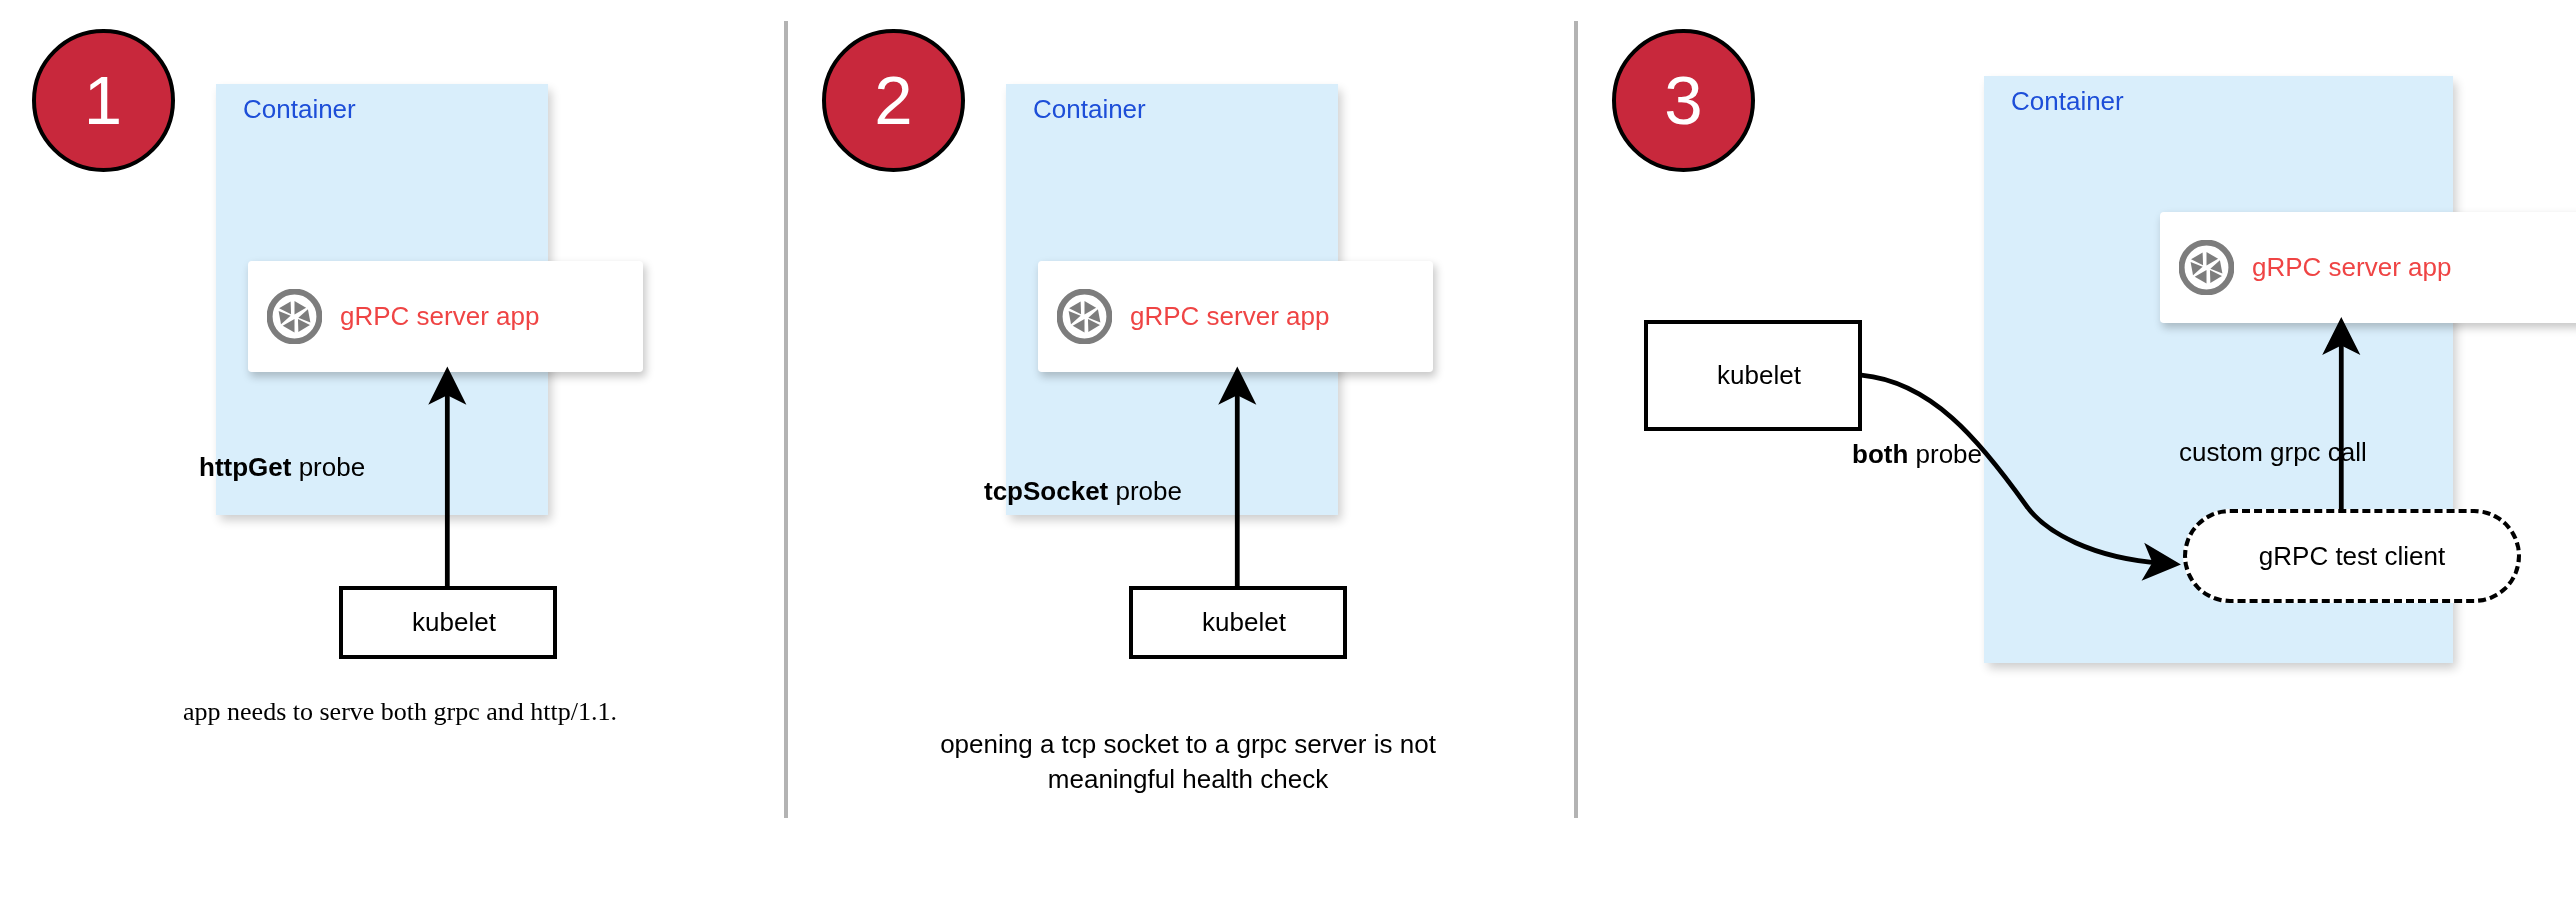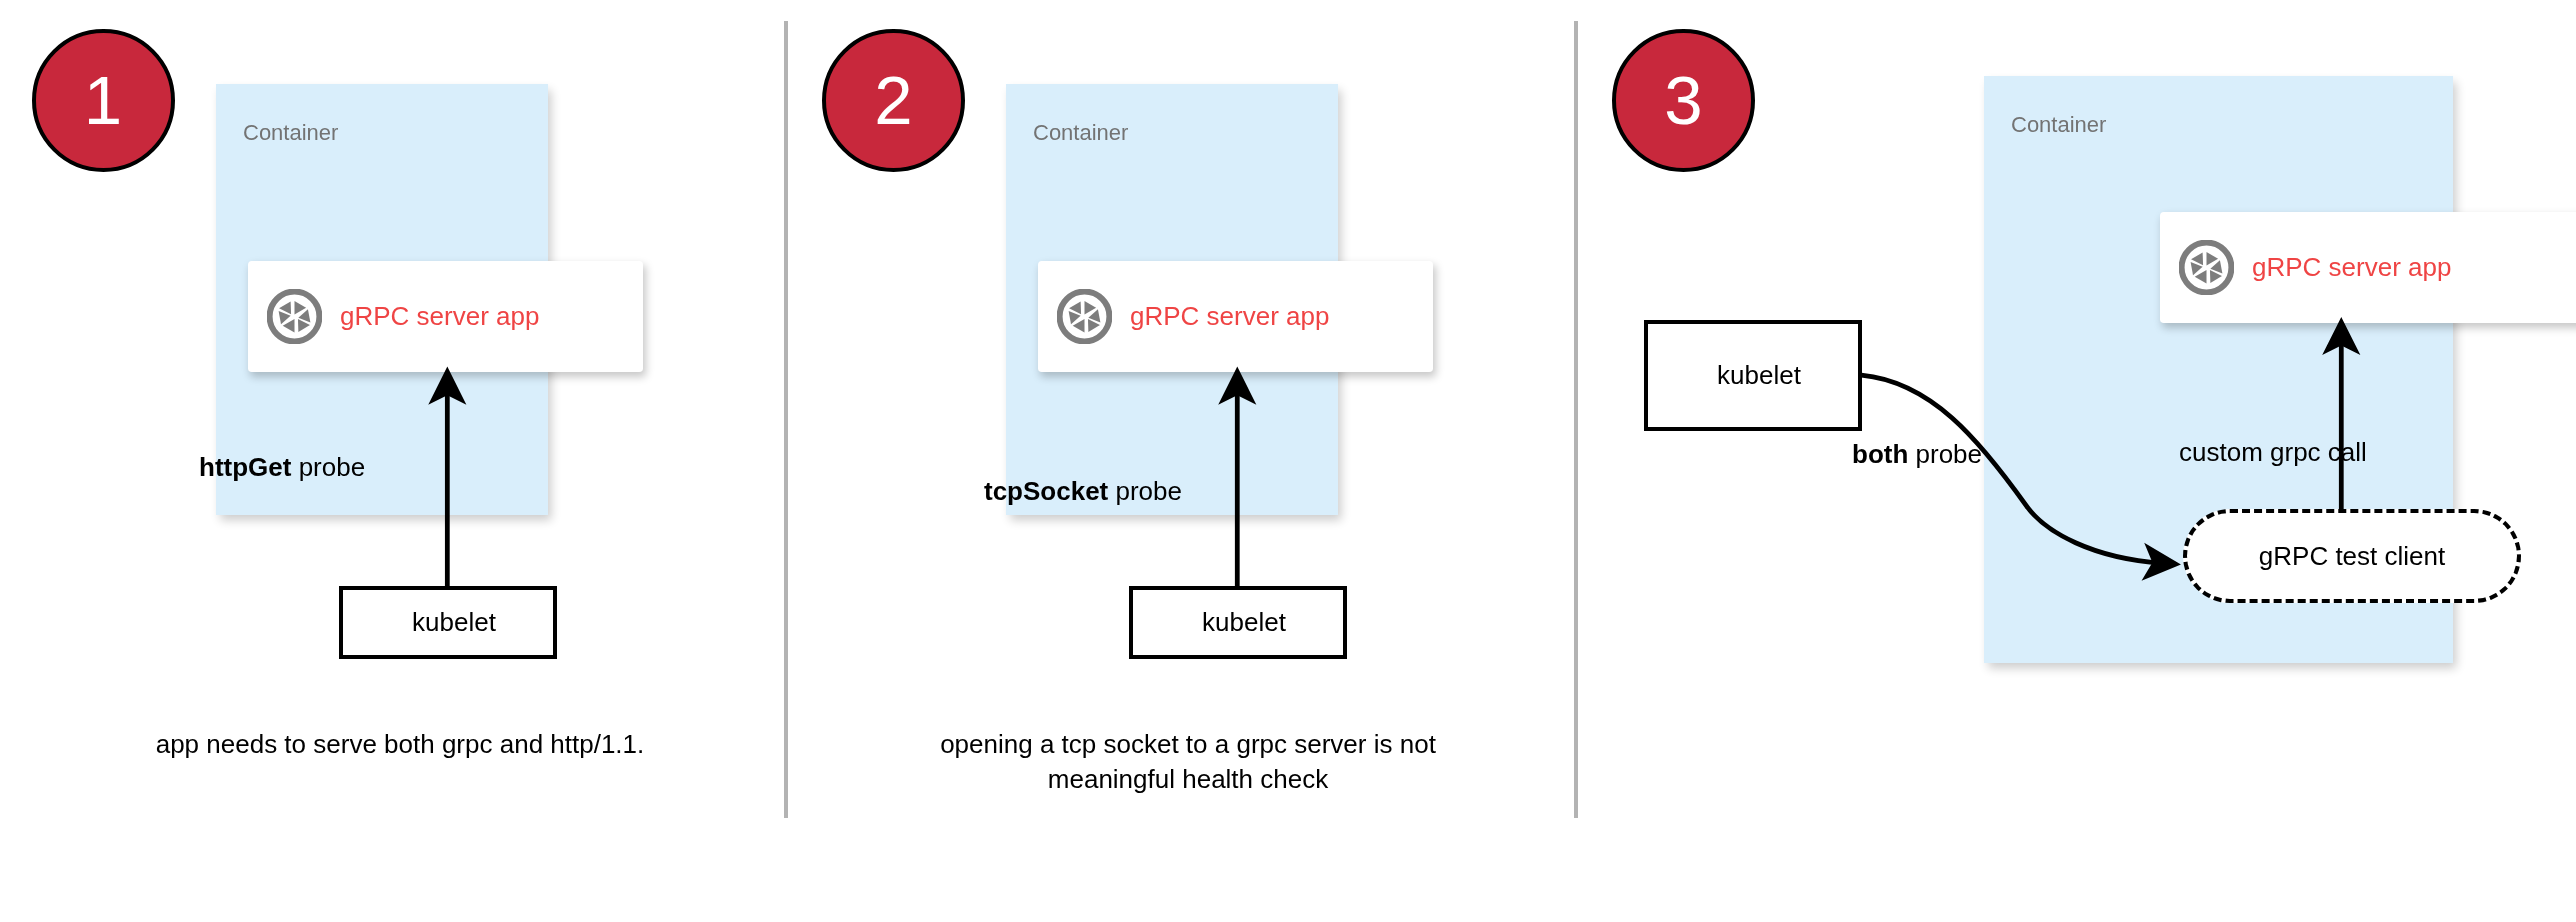--- a/index.html
+++ b/index.html
@@ -65,23 +65,23 @@
 
   
   .container-box {
     position: absolute;
     background: #d9eefb;
     box-shadow: 3.8px 5.7px 9.5px rgba(0,0,0,0.20);
   }
   .container-label {
     position: absolute;
     left: 27px;
-    top: 36px;
-    font-size: 22px;
-    color: #737373;
+    top: 10px;
+    font-size: 26px;
+    color: #1d4ed8;
     white-space: nowrap;
   }
 
   .panel-1 .container-box { left: 216px; top: 84px;  width: 332px; height: 431px; }
   .panel-2 .container-box { left: 218px; top: 84px;  width: 332px; height: 431px; }
   .panel-3 .container-box { left: 406px; top: 76px;  width: 469px; height: 587px; }
 
   
   .app-card {
     position: absolute;
@@ -160,21 +160,21 @@
   }
 
   
   .caption {
     position: absolute;
     text-align: center;
     font-size: 26px;
     line-height: 1.33;
     color: #000000;
   }
-  .panel-1 .caption { left: 114px; top: 727px; width: 572px; }
+  .panel-1 .caption { left: 114px; top: 695px; width: 572px; font-family: Liberation Serif, serif; }
   .panel-2 .caption { left: 114px; top: 727px; width: 572px; }
   .panel-3 .caption { left: 167px; top: 727px; width: 668px; }
 </style>
 </head>
 <body>
 
 <div class="stage">
 
   <div class="divider d1"></div>
   <div class="divider d2"></div>

